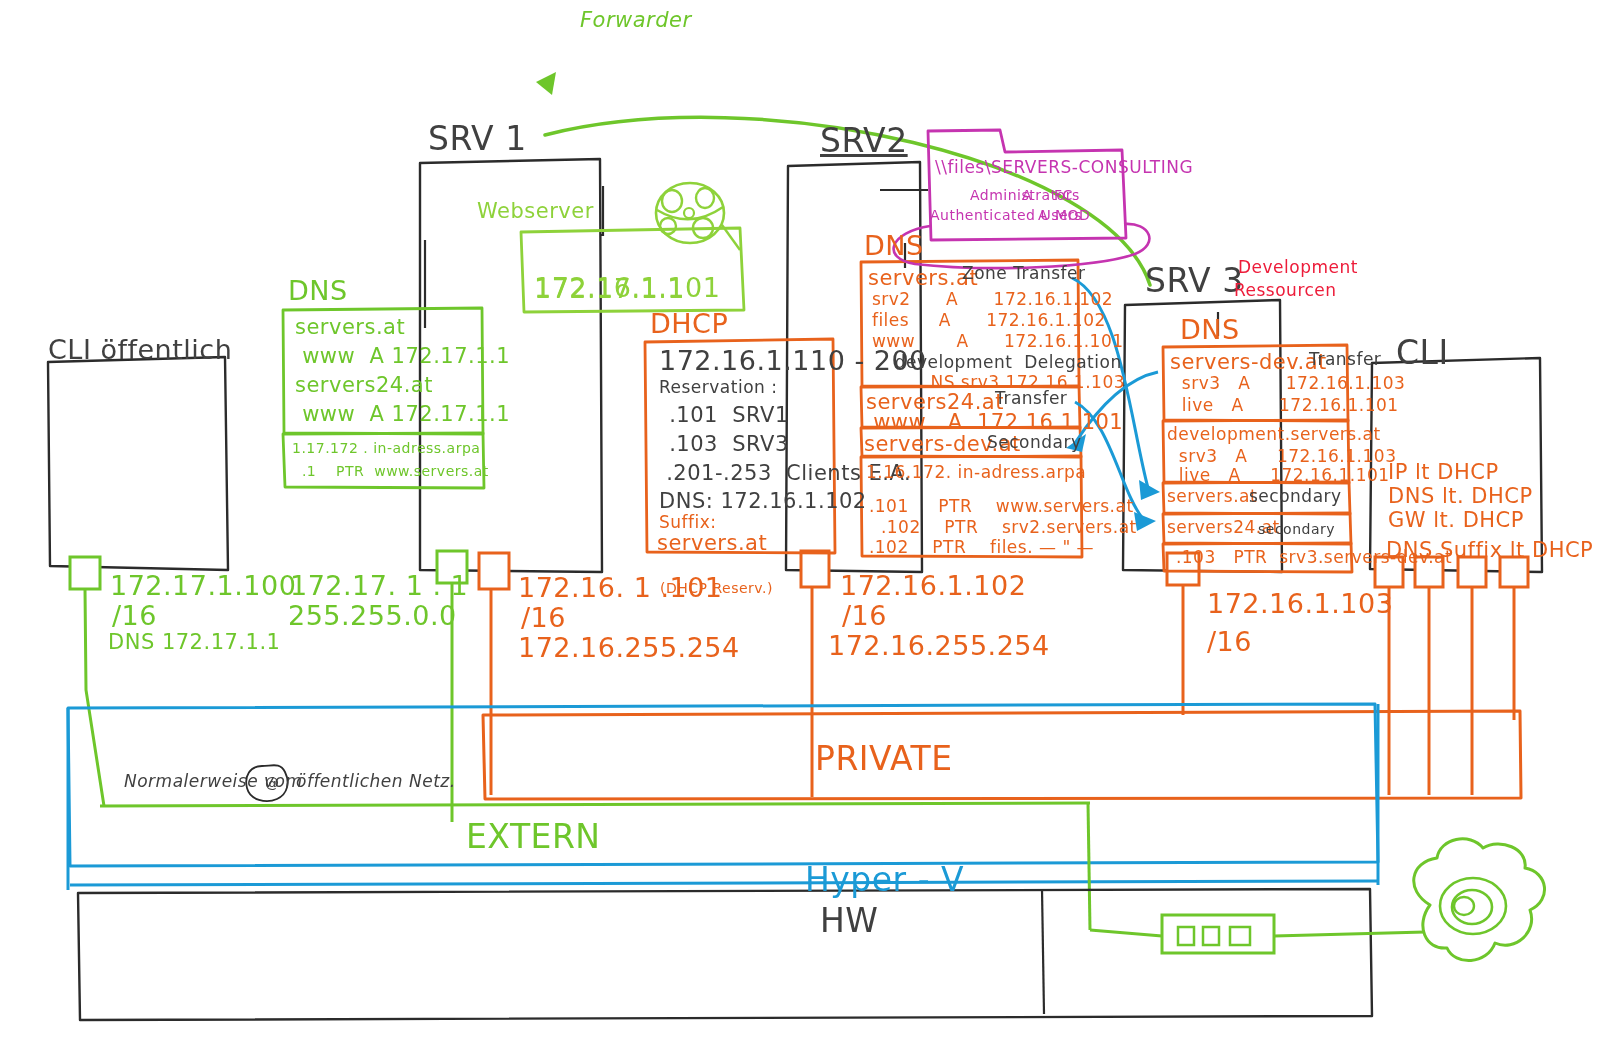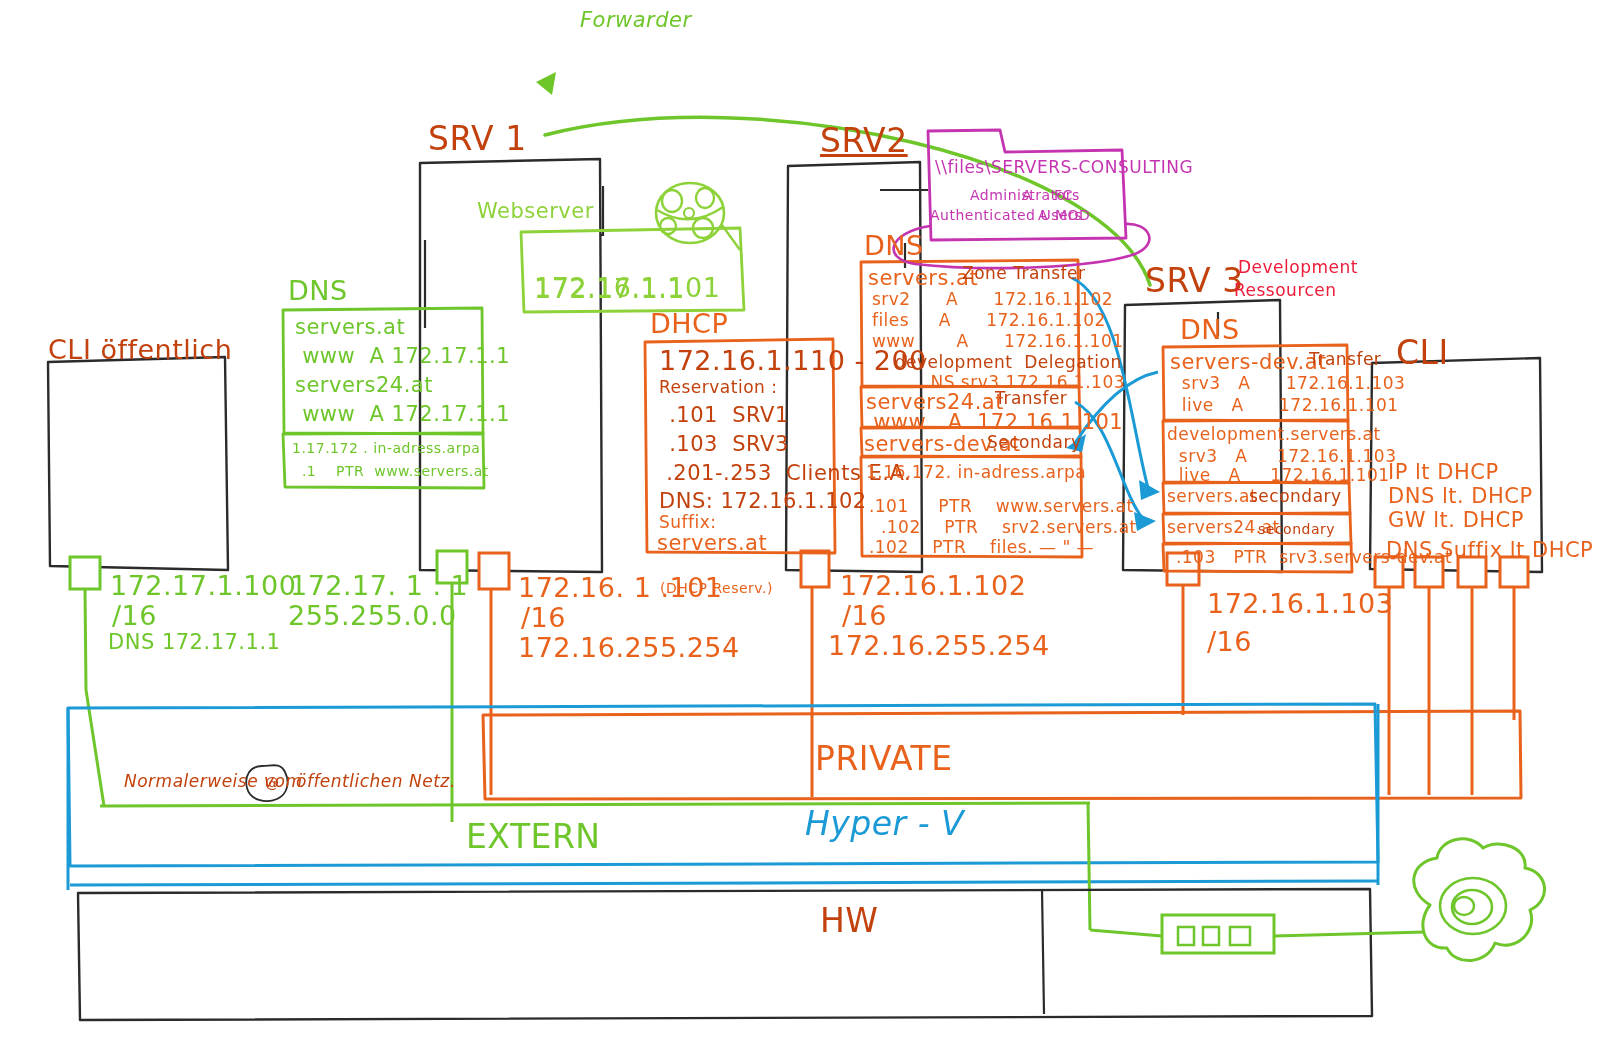--- a/index.html
+++ b/index.html
@@ -2,21 +2,21 @@
 <html><head>
 <meta charset="utf-8">
 <style>
   html,body{margin:0;padding:0;background:#ffffff;}
   body{font-family:"DejaVu Sans",sans-serif;}
   #canvas{position:relative;width:1600px;height:1050px;background:#fff;overflow:hidden;}
   .hand{position:absolute;white-space:pre;line-height:1.15;
         font-family:"DejaVu Sans",sans-serif;letter-spacing:.5px;}
   .green{color:#6ec62b;}
   .orange{color:#e8621c;}
-  .black{color:#c2410c;}
+  .black{color:#404040;}
   .blue{color:#1b9ad6;}
   .purple{color:#c534b0;}
   .red{color:#ed1c3a;}
   .lgreen{color:#8ed23a;}
   svg.layer{position:absolute;left:0;top:0;width:1600px;height:1050px;overflow:visible;pointer-events:none;}
   .t-sm{font-size:14px;}
   .t-md{font-size:17px;}
   .t-lg{font-size:21px;}
   .t-xl{font-size:27px;}
   .t-xxl{font-size:33px;}
@@ -248,20 +248,20 @@
 
   <div class="hand orange t-xl" style="left:840px;top:570px;">172.16.1.102</div>
   <div class="hand orange t-xl" style="left:842px;top:600px;">/16</div>
   <div class="hand orange t-xl" style="left:828px;top:630px;">172.16.255.254</div>
 
   <div class="hand orange t-xl" style="left:1207px;top:588px;">172.16.1.103</div>
   <div class="hand orange t-xl" style="left:1207px;top:626px;">/16</div>
 
   <div class="hand orange t-xxl" style="left:815px;top:740px;">PRIVATE</div>
   <div class="hand green t-xxl" style="left:466px;top:818px;">EXTERN</div>
-  <div class="hand blue t-xxl" style="left:805px;top:805px;font-style:italic;">Hyper - V</div>
+  <div class="hand blue t-xxl" style="left:805px;top:861px;">Hyper - V</div>
   <div class="hand black t-xxl" style="left:820px;top:902px;">HW</div>
 
   <div class="hand black t-md ital" style="left:124px;top:772px;">Normalerweise vom</div>
   <div class="hand black t-sm" style="left:265px;top:775px;">@</div>
   <div class="hand black t-md ital" style="left:296px;top:772px;">öffentlichen Netz.</div>
 
 </div>
 
 </body></html>

